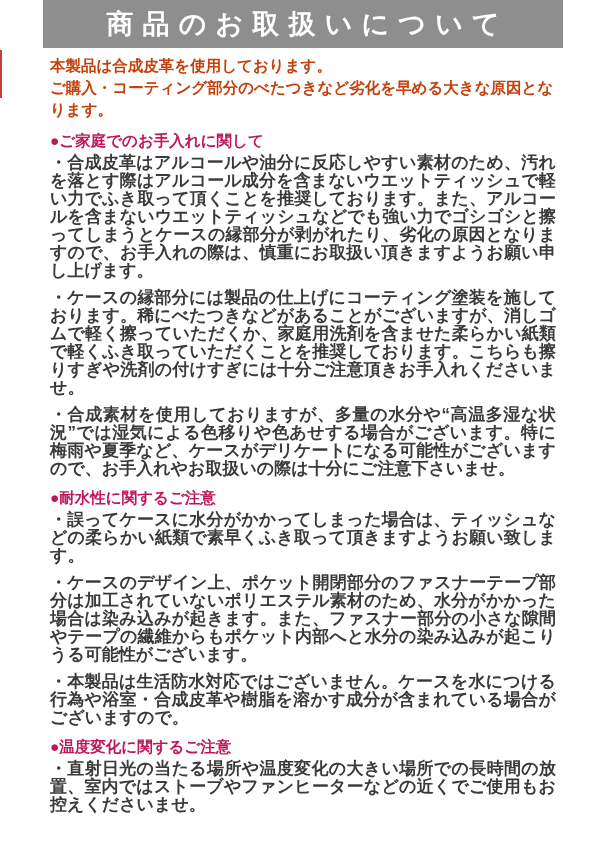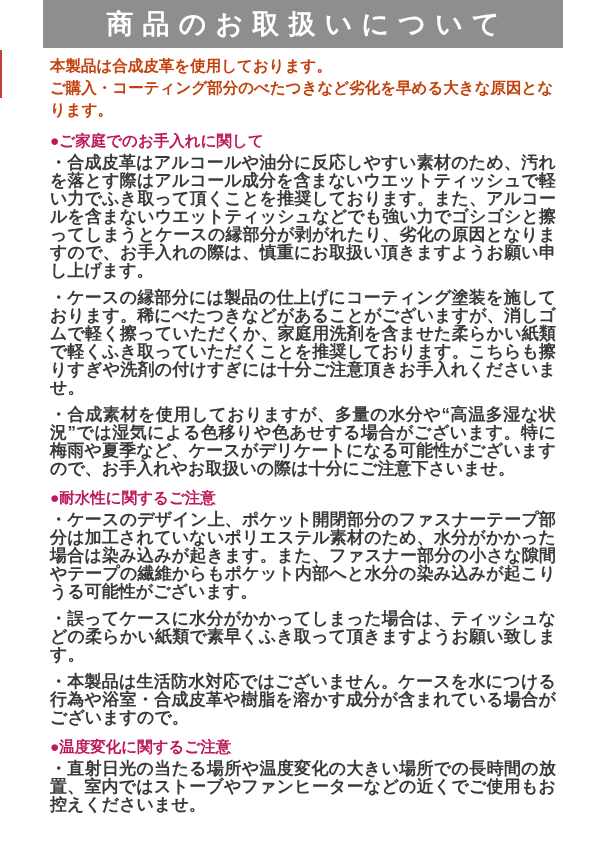--- a/index.html
+++ b/index.html
@@ -85,22 +85,22 @@
 
     <section>
       <h2 class="section-heading">●ご家庭でのお手入れに関して</h2>
       <p class="para">・合成皮革はアルコールや油分に反応しやすい素材のため、汚れを落とす際はアルコール成分を含まないウエットティッシュで軽い力でふき取って頂くことを推奨しております。また、アルコールを含まないウエットティッシュなどでも強い力でゴシゴシと擦ってしまうとケースの縁部分が剥がれたり、劣化の原因となりますので、お手入れの際は、慎重にお取扱い頂きますようお願い申し上げます。</p>
       <p class="para">・ケースの縁部分には製品の仕上げにコーティング塗装を施しております。稀にべたつきなどがあることがございますが、消しゴムで軽く擦っていただくか、家庭用洗剤を含ませた柔らかい紙類で軽くふき取っていただくことを推奨しております。こちらも擦りすぎや洗剤の付けすぎには十分ご注意頂きお手入れくださいませ。</p>
       <p class="para">・合成素材を使用しておりますが、多量の水分や“高温多湿な状況”では湿気による色移りや色あせする場合がございます。特に梅雨や夏季など、ケースがデリケートになる可能性がございますので、お手入れやお取扱いの際は十分にご注意下さいませ。</p>
     </section>
 
     <section>
       <h2 class="section-heading">●耐水性に関するご注意</h2>
+      <p class="para">・誤ってケースに水分がかかってしまった場合は、ティッシュなどの柔らかい紙類で素早くふき取って頂きますようお願い致します。</p>
       <p class="para">・ケースのデザイン上、ポケット開閉部分のファスナーテープ部分は加工されていないポリエステル素材のため、水分がかかった場合は染み込みが起きます。また、ファスナー部分の小さな隙間やテープの繊維からもポケット内部へと水分の染み込みが起こりうる可能性がございます。</p>
-      <p class="para">・誤ってケースに水分がかかってしまった場合は、ティッシュなどの柔らかい紙類で素早くふき取って頂きますようお願い致します。</p>
       <p class="para">・本製品は生活防水対応ではございません。ケースを水につける行為や浴室・合成皮革や樹脂を溶かす成分が含まれている場合がございますので。</p>
     </section>
 
     <section>
       <h2 class="section-heading">●温度変化に関するご注意</h2>
       <p class="para">・直射日光の当たる場所や温度変化の大きい場所での長時間の放置、室内ではストーブやファンヒーターなどの近くでご使用もお控えくださいませ。</p>
     </section>
 
   </main>
 </div>

